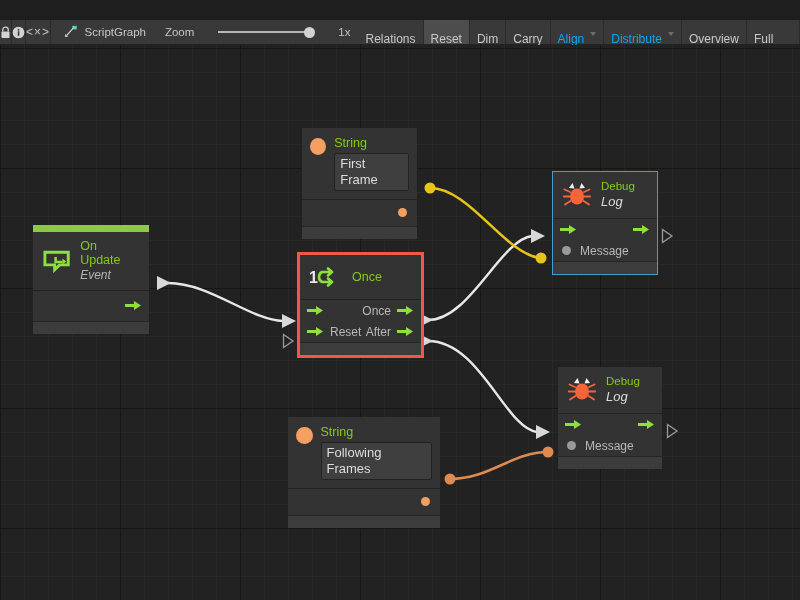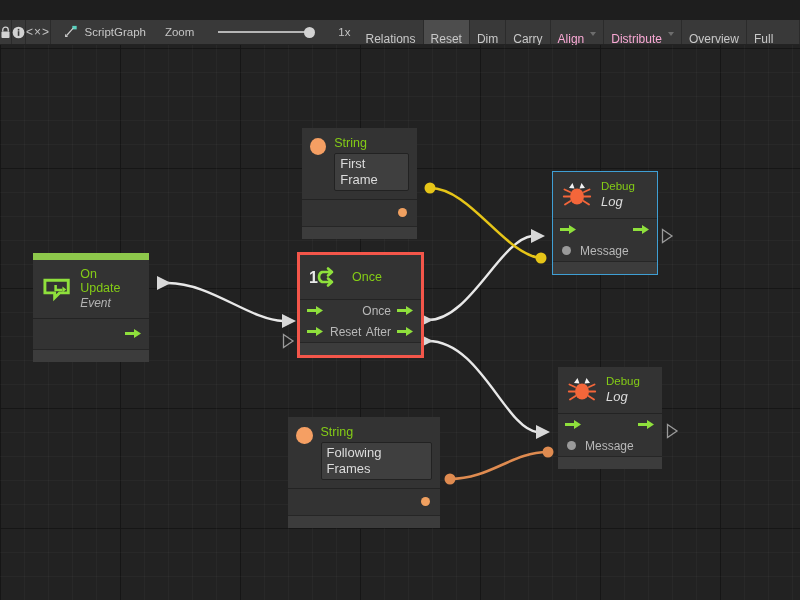--- a/index.html
+++ b/index.html
@@ -55,21 +55,21 @@
     position: absolute; left: 85px; top: 2px; width: 11px; height: 11px;
     border-radius: 50%; background: #d2d2d2;
   }
   .tb-zoom .zx { color: #c4c4c4; font-size: 11.5px; text-align: right; }
   .tb-btn {
     padding: 12px 7px; border-right: 1px solid #2b2b2b;
     display: flex; gap: 5px;
     color: #c8c8c8; font-size: 12px; height: 100%;
   }
   .tb-btn.active { background: #4d4d4d; }
-  .tb-btn.disabled { color: #f9a8d4; }
+  .tb-btn.disabled { color: #0ea5e9; }
   .caret {
     width: 0; height: 0; border-left: 3.5px solid transparent;
     border-right: 3.5px solid transparent; border-top: 4px solid #9a9a9a;
     margin-left: 1px;
   }
   .tb-btn.disabled .caret { border-top-color: #6d6d6d; }
 
   
   .canvas {
     position: absolute; left: 0; top: 45px; width: 800px; height: 555px;
@@ -227,21 +227,21 @@
         <circle cx="541" cy="213" r="5.5" fill="#e6c518"></circle>
       </g>
 
       <g>
         <path d="M450,434 C490,434 512,407 548,407" stroke="#df8b50" stroke-width="2.6" fill="none" stroke-linecap="round"></path>
         <circle cx="450" cy="434" r="5.5" fill="#df8b50"></circle>
         <circle cx="548" cy="407" r="5.5" fill="#df8b50"></circle>
       </g>
     </svg>
 
-    <div class="node" style="left:33px; top:180px; width:116px;margin-top:28px;">
+    <div class="node" style="left:33px; top:180px; width:116px;">
       <div class="accent" style="background:#8dc84b;"></div>
       <div class="head">
         <svg width="30" height="26" viewBox="0 0 30 26">
           <path d="M3 4 h24 v13 h-9 l-5 5 v-5 H3 Z" fill="none" stroke="#8fe03c" stroke-width="3"></path>
           <path d="M14 9 v5 h7" fill="none" stroke="#8fe03c" stroke-width="2.6"></path>
           <path d="M21 10.5 L25 13.5 L21 16.5 Z" fill="#8fe03c"></path>
         </svg>
         <div class="head-txt">
           <span class="title">On Update</span>
           <span class="subtitle">Event</span>

